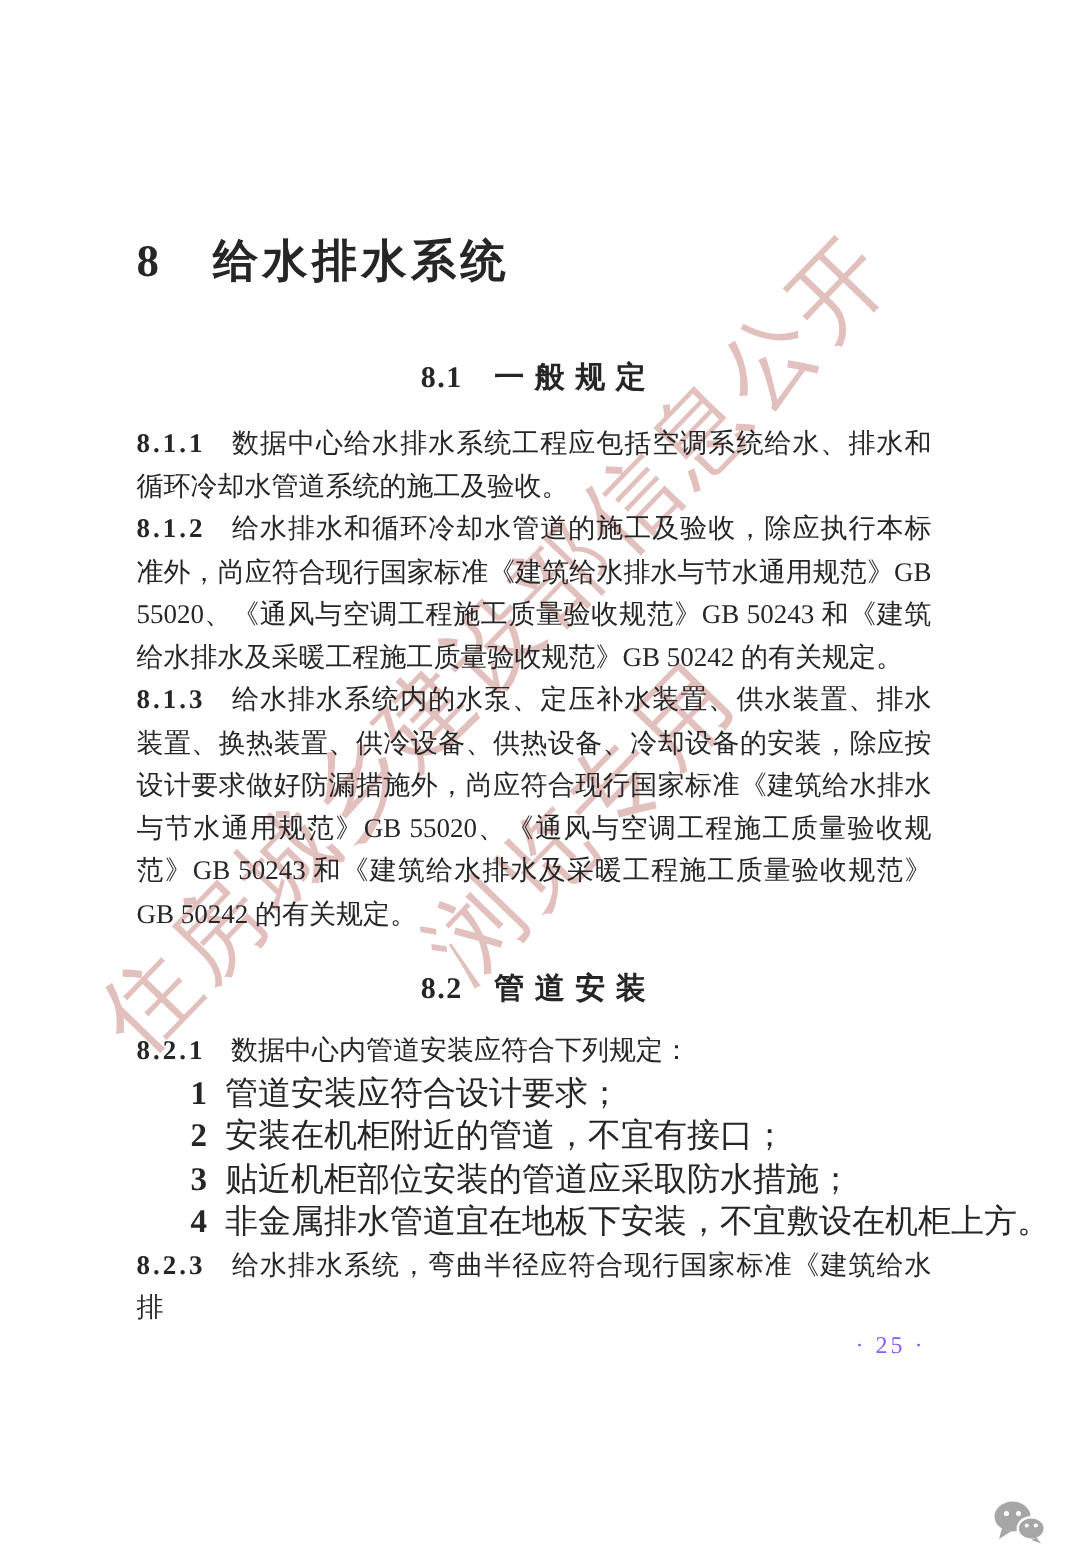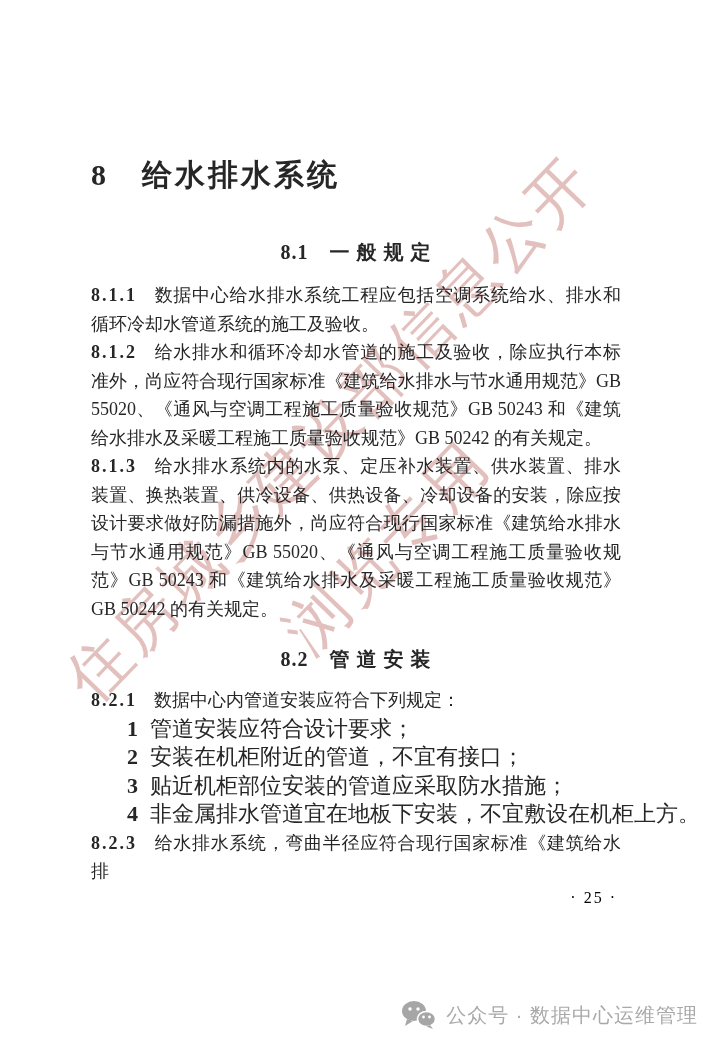--- a/index.html
+++ b/index.html
@@ -66,21 +66,21 @@
     height: 28.5px;
     white-space: nowrap;
   }
   .inum { font-weight: bold; margin-right: 12px; }
   .page-number {
     margin-top: 3px;
     text-align: right;
     font-size: 16px;
     letter-spacing: 2px;
     padding-right: 4px;
-    color: #000000;
+    color: #8b5cf6;
   }
   .footer {
     position: absolute;
     right: 22px;
     bottom: 14px;
     display: flex;
     align-items: center;
     gap: 9px;
     font-family: "Liberation Sans", "DejaVu Sans", sans-serif;
     font-size: 20px;
@@ -128,16 +128,15 @@
     <svg width="36" height="30" viewBox="0 0 36 30">
       <ellipse cx="13" cy="11" rx="12" ry="10" fill="#a6a6a6"></ellipse>
       <polygon points="6,19 4,26 12,21" fill="#a6a6a6"></polygon>
       <circle cx="9" cy="9" r="1.7" fill="#ffffff"></circle>
       <circle cx="17" cy="9" r="1.7" fill="#ffffff"></circle>
       <ellipse cx="25.5" cy="19" rx="9" ry="7.5" fill="#a6a6a6" stroke="#ffffff" stroke-width="1.6"></ellipse>
       <polygon points="29,25 32,29 25.5,26.5" fill="#a6a6a6"></polygon>
       <circle cx="22.5" cy="17" r="1.4" fill="#ffffff"></circle>
       <circle cx="28.5" cy="17" r="1.4" fill="#ffffff"></circle>
     </svg>
-    <span>公众号 · 数据中心运维管理</span>
   </div>
 
 </div>
 
 </body></html>

